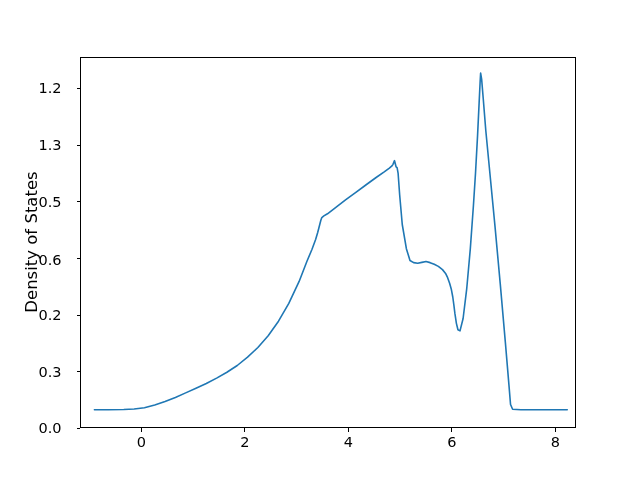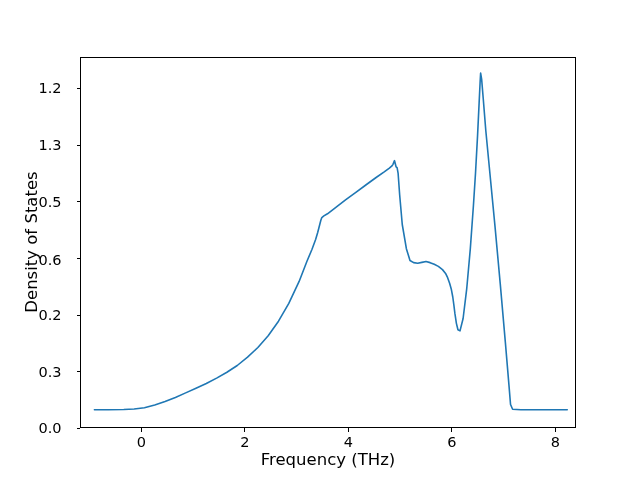--- a/index.html
+++ b/index.html
@@ -119,16 +119,15 @@
   <div class="tick-mark xtick-mark" style="left:347.9px"></div>
   <div class="tick-mark xtick-mark" style="left:451.4px"></div>
   <div class="tick-mark xtick-mark" style="left:554.9px"></div>
 
   <div class="tick-label xtick-label" style="left:141.4px;top:434px">0</div>
   <div class="tick-label xtick-label" style="left:244.9px;top:434px">2</div>
   <div class="tick-label xtick-label" style="left:348.4px;top:434px">4</div>
   <div class="tick-label xtick-label" style="left:451.9px;top:434px">6</div>
   <div class="tick-label xtick-label" style="left:555.4px;top:434px">8</div>
 
-  <div id="xlabel">Frequency (THz)</div>
   <div id="ylabel">Density of States</div>
 
 </div>
 
 </body></html>

